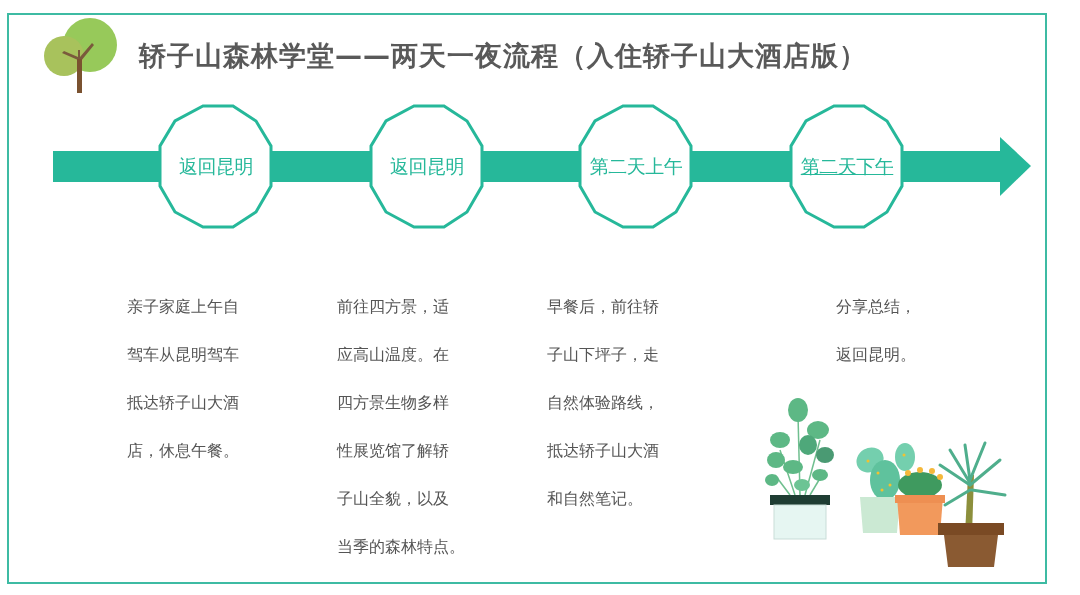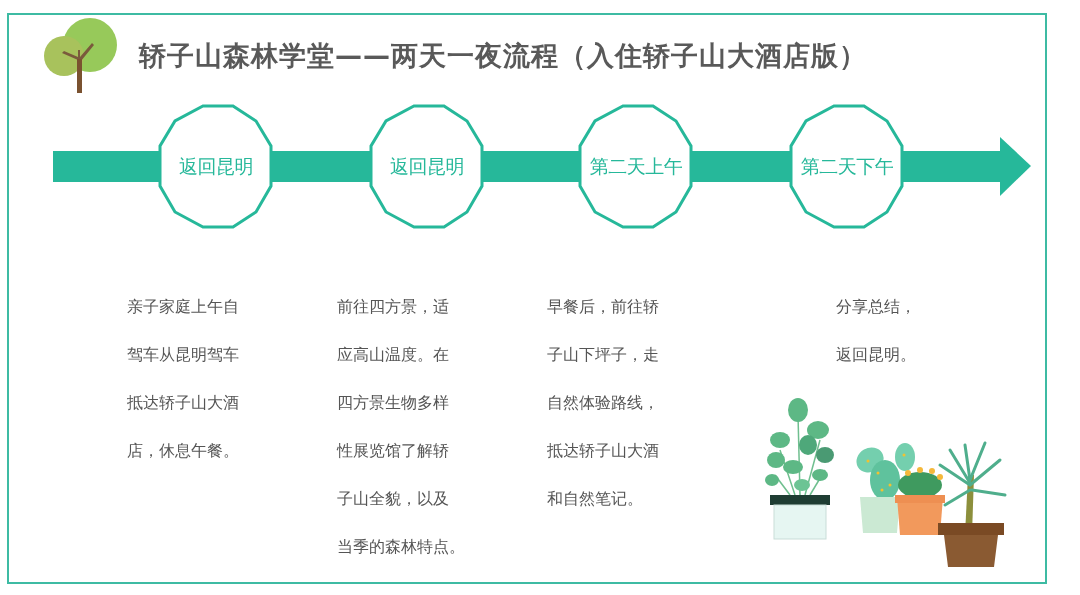--- a/index.html
+++ b/index.html
@@ -38,21 +38,21 @@
     <polygon points="203,106 233,106 256,121 271,146 271,186 256,212 233,227 203,227 175,212 160,186 160,146 175,121"></polygon>
     <polygon points="414,106 444,106 467,121 482,146 482,186 467,212 444,227 414,227 386,212 371,186 371,146 386,121"></polygon>
     <polygon points="623,106 653,106 676,121 691,146 691,186 676,212 653,227 623,227 595,212 580,186 580,146 595,121"></polygon>
     <polygon points="834,106 864,106 887,121 902,146 902,186 887,212 864,227 834,227 806,212 791,186 791,146 806,121"></polygon>
   </g>
 </svg>
 
 <div class="stage-label" style="left:154px;">返回昆明</div>
 <div class="stage-label" style="left:365px;">返回昆明</div>
 <div class="stage-label" style="left:574px;">第二天上午</div>
-<div class="stage-label" style="left:785px;">第二天下午</div>
+<div class="stage-label" style="left:785px;text-decoration:underline;">第二天下午</div>
 
 <div class="desc" style="left:127px;">亲子家庭上午自
 驾车从昆明驾车
 抵达轿子山大酒
 店，休息午餐。</div>
 <div class="desc" style="left:337px;">前往四方景，适
 应高山温度。在
 四方景生物多样
 性展览馆了解轿
 子山全貌，以及

